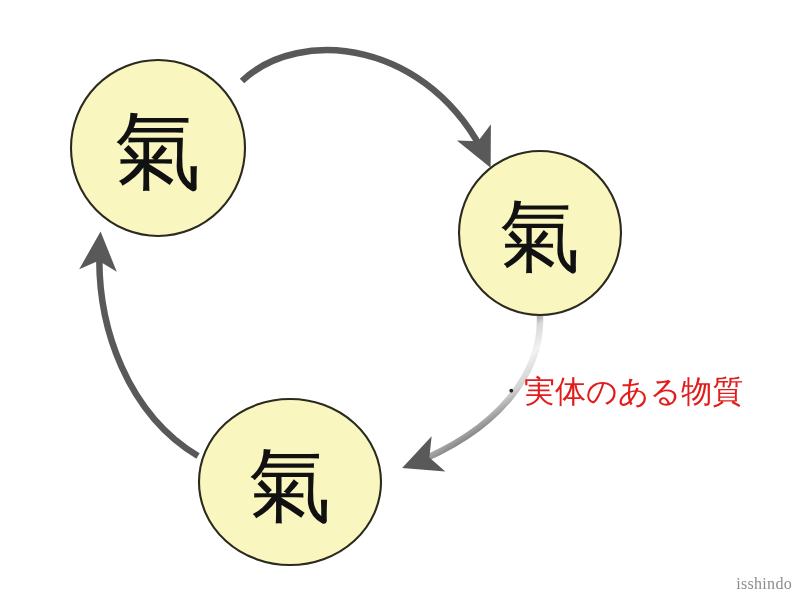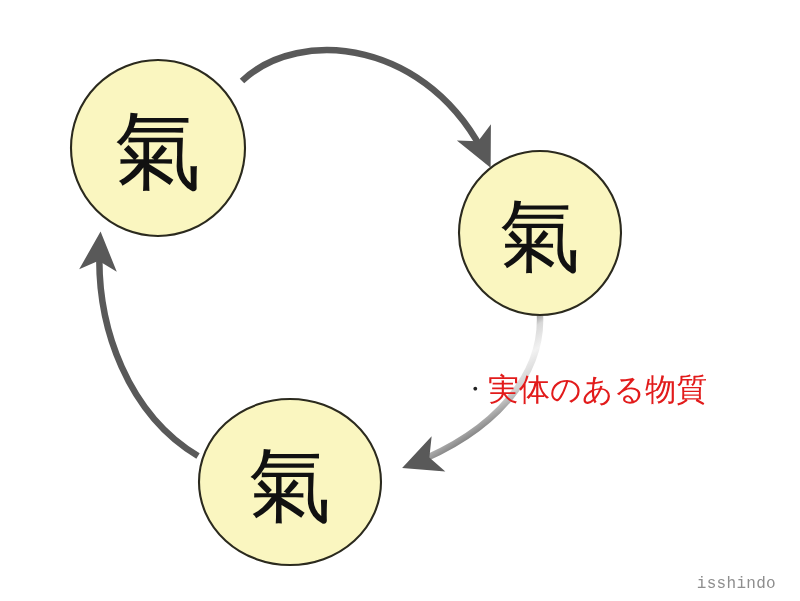--- a/index.html
+++ b/index.html
@@ -28,39 +28,40 @@
     font-family: "DejaVu Serif", "Liberation Serif", serif;
     font-weight: 400;
     fill: #111111;
     text-anchor: middle;
     dominant-baseline: central;
     user-select: none;
   }
   .annot-line {
     position: absolute;
     white-space: nowrap;
-    font-family: Liberation Mono, monospace;
+    font-family: Liberation Serif, serif;
     font-size: 31px;
     line-height: 1;
     color: #e21b1b;
     letter-spacing: 0px;
+    margin-left: 36px;
   }
   .annot-bullet {
     color: #222222;
     font-size: 24px;
     vertical-align: 3px;
     margin-right: 1px;
   }
   #annot-line-1 { left: 463px; top: 376px; }
   #annot-line-2 { left: 463px; top: 438px; }
   #watermark {
     position: absolute;
-    right: 24px;
+    right: 8px;
     bottom: 8px;
-    font-family: Liberation Mono, monospace;
+    font-family: Liberation Serif, serif;
     font-size: 16px;
     color: #8e8e8e;
     letter-spacing: 0.3px;
     user-select: none;
   }
 </style>
 </head>
 <body>
 
 <div id="stage" style="width: 800px; height: 601px; background: rgb(255, 255, 255);">

